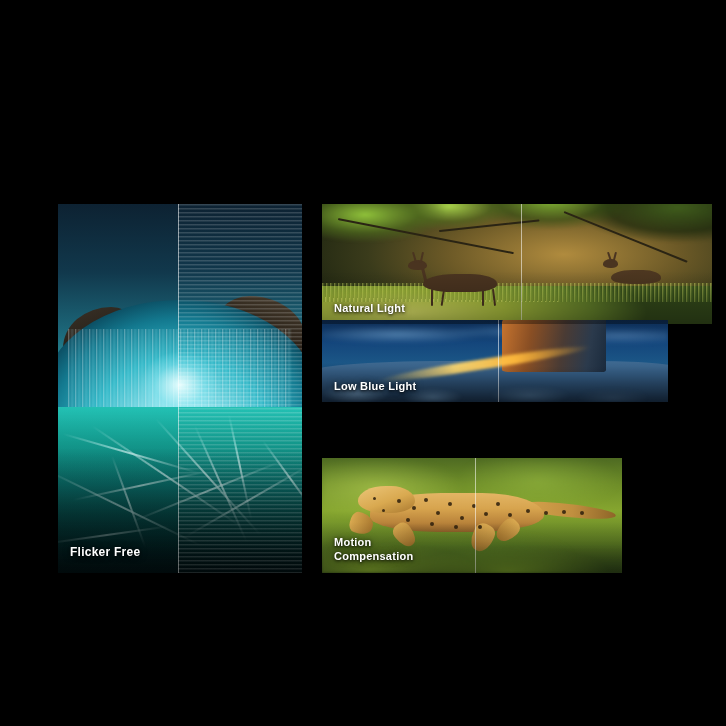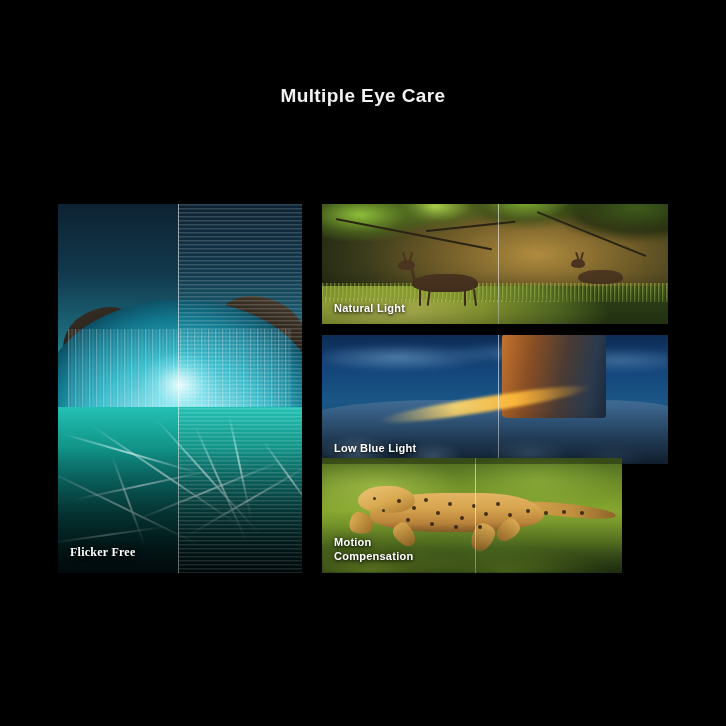--- a/index.html
+++ b/index.html
@@ -60,34 +60,34 @@
     overflow: hidden;
     background: #05080a;
   }
 
   
   .panel-flicker {
     left: 0;
     top: 0;
     width: 244px;
     height: 369px;
-    font-family: Liberation Serif, serif;
   }
   
   .panel-natural {
     left: 264px;
     top: 0;
     width: 346px;
     height: 120px;
+    padding-left: 44px;
   }
   .panel-bluelight {
     left: 264px;
-    top: 131px;
+    top: 116px;
     width: 346px;
-    height: 129px;
+    height: 82px;
   }
   .panel-motion {
     left: 264px;
     top: 254px;
     width: 300px;
     height: 115px;
   }
 
   .scene {
     position: absolute;
@@ -362,21 +362,20 @@
     z-index: 6;
     pointer-events: none;
   }
 </style>
 </head>
 <body>
 
 <div id="poster">
 
   <div class="heading-block">
-    <div class="eyebrow">Multiple Eye Care</div>
   </div>
 
   <div class="gallery">
 
     <div class="panel panel-flicker">
       <div class="scene">
         <div class="sky-flicker"></div>
         <div class="ice-rock-l"></div>
         <div class="ice-rock-r"></div>
         <div class="ice-mass"></div>

